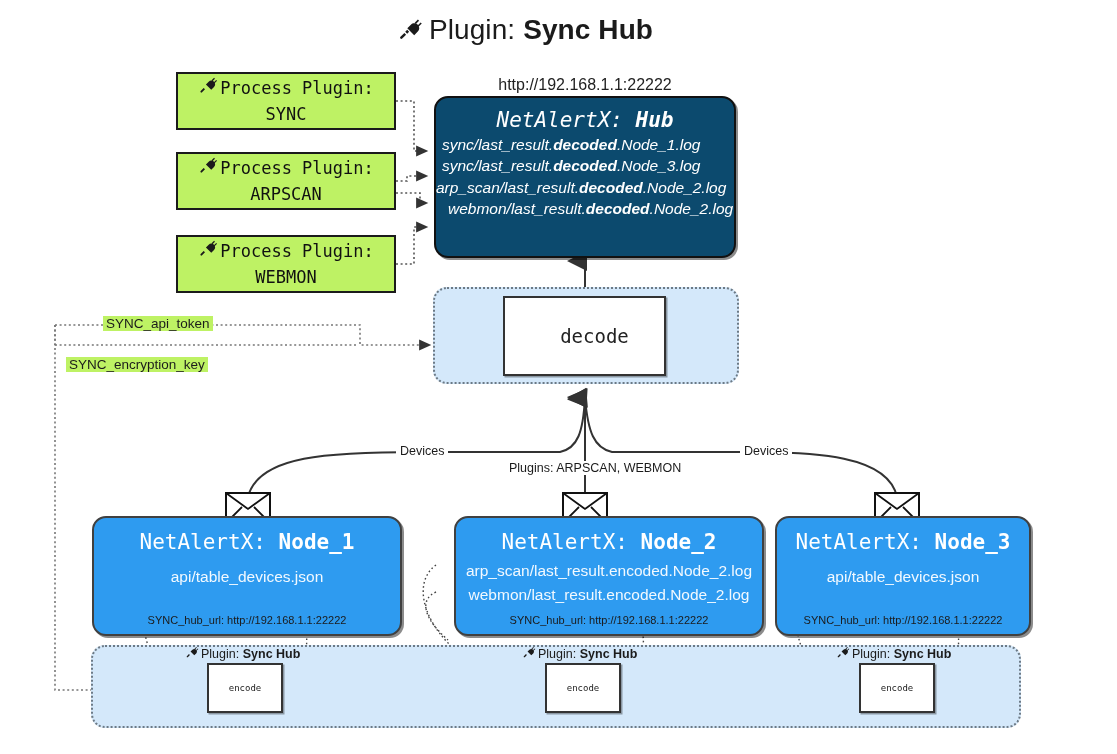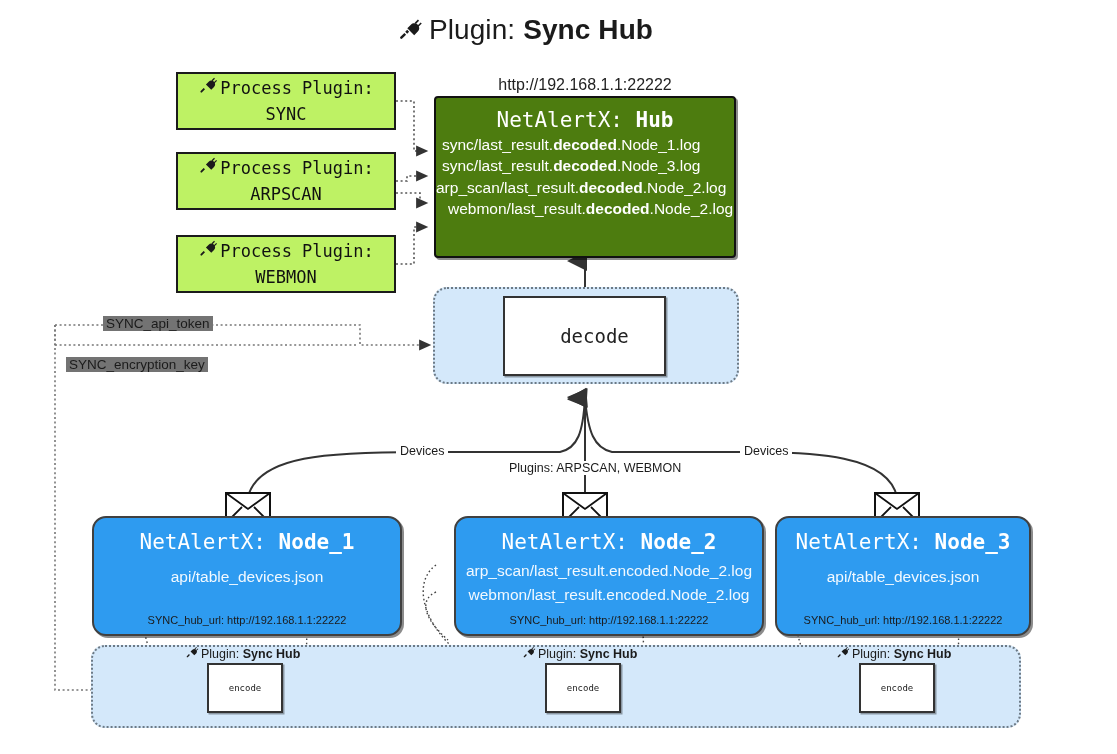--- a/index.html
+++ b/index.html
@@ -17,22 +17,22 @@
   #title .b{font-weight:bold;}
 
   
   .pbox{border:2px solid #1b1b1b;background:#bef264;font-family:"DejaVu Sans Mono",monospace;
         font-size:17px;line-height:1.45;display:flex;flex-direction:column;
         align-items:center;justify-content:center;color:#111;}
   .pbox .row1{white-space:nowrap;display:flex;align-items:center;}
   .pbox .row1 .plug{margin-right:2px;}
 
   
-  #hub{border:2px solid #111;border-radius:4px;background:#4d7c0f;color:#fff;
-       box-shadow:2px 2px 0 rgba(0,0,0,.45);}
+  #hub{border:2px solid #111;border-radius:14px;background:#0c4a6e;color:#fff;
+       box-shadow:2px 2px 0 rgba(0,0,0,.45);font-style:italic;}
   #hub .hubtitle{font-family:"DejaVu Sans Mono",monospace;font-size:21px;
        text-align:center;margin-top:10px;letter-spacing:0px;}
   #hub .hubtitle b{font-weight:bold;}
   #hub .logline{font-size:15.5px;margin:3.5px 0 0 6px;white-space:nowrap;}
   #hub .logline b{font-weight:bold;}
   #hub-url{font-size:16px;color:#222;text-align:center;}
 
   
   .lblue{background:#d4e8fa;border:2px dotted #6c7a86;border-radius:14px;}
 
@@ -51,21 +51,21 @@
   .node .ntitle b{font-weight:bold;}
   .node .nfile{font-size:15.5px;text-align:center;margin-top:14px;color:#f2f9ff;}
   .node .nurl{font-size:11px;text-align:center;color:#1b1b1b;position:absolute;
         left:0;width:100%;bottom:8px;}
 
   
   .wlabel{font-size:12.5px;color:#1b1b1b;background:#fff;padding:0 4px;white-space:nowrap;}
   .plabel{font-size:12.5px;color:#1b1b1b;white-space:nowrap;display:flex;align-items:center;}
   .plabel b{font-weight:bold;}
   .plabel .plug{margin-right:2px;}
-  .tok{font-size:13.5px;color:#1b1b1b;background:#737373;padding:0 3px;white-space:nowrap;}
+  .tok{font-size:13.5px;color:#1b1b1b;background:#bef264;padding:0 3px;white-space:nowrap;}
 </style>
 </head>
 <body>
 
 <div id="stage">
 
   <svg id="wires" viewBox="0 0 1117 754">
     <defs>
       <marker id="ah" markerWidth="9" markerHeight="9" refX="7.5" refY="4.5" orient="auto">
         <path d="M0,0.5 L8.5,4.5 L0,8.5 z" fill="#333"></path>

